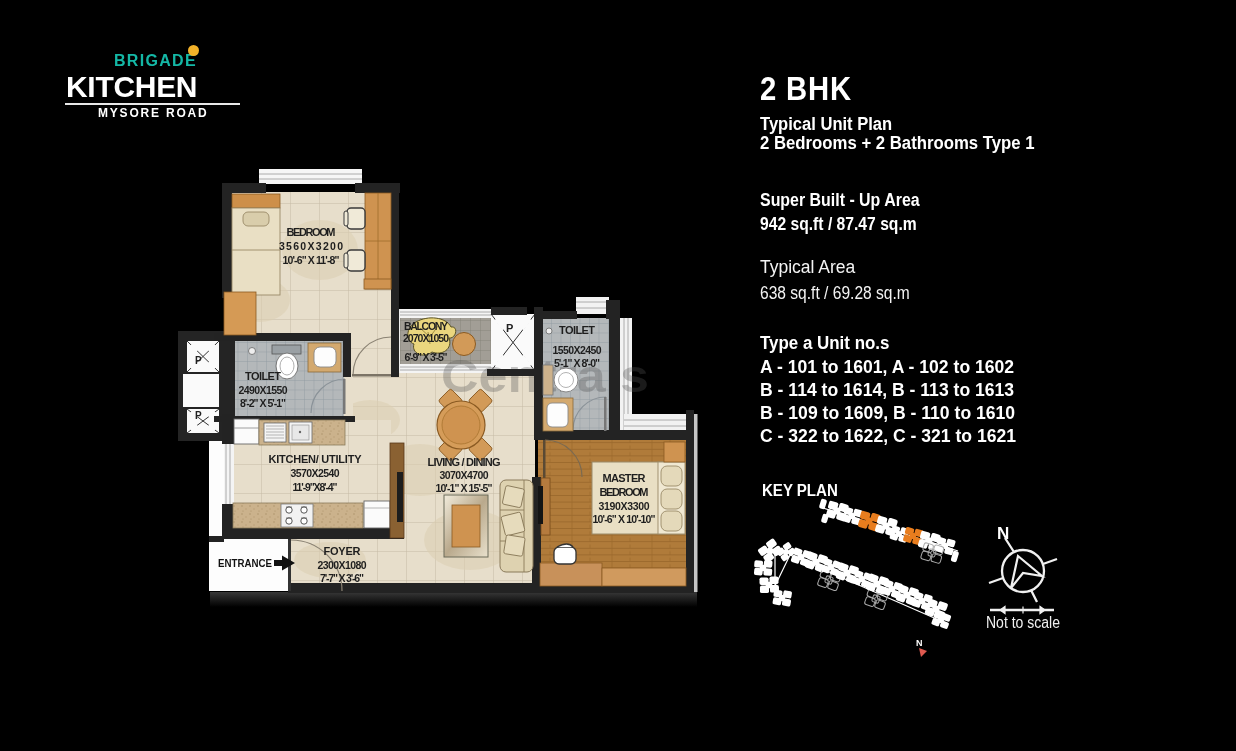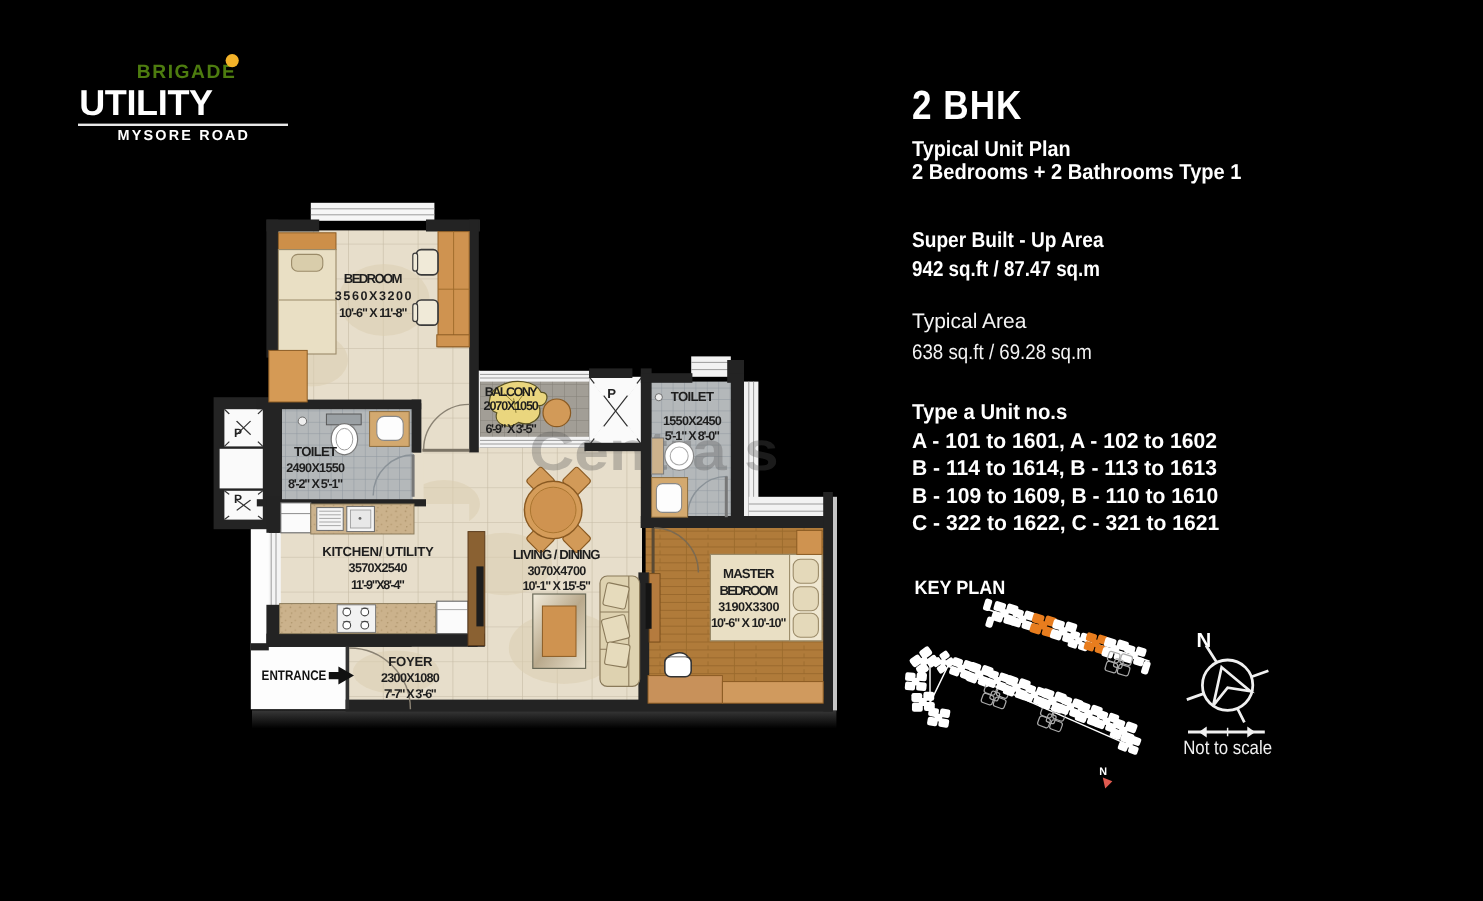--- a/index.html
+++ b/index.html
@@ -4,25 +4,25 @@
 <style>
   html,body{margin:0;padding:0;background:#000;width:1236px;height:751px;overflow:hidden;}
   body{font-family:"Liberation Sans",sans-serif;position:relative;}
   .abs{position:absolute;}
 </style>
 </head>
 <body>
 
 <div class="abs" style="left:0px;top:0px;width:310px;height:135px;">
 
-  <div class="abs" style="left:114px;top:53px;color:#4d7c0f;font-size:16px;font-weight:bold;letter-spacing:1.3px;line-height:1;">BRIGADE</div>
+  <div class="abs" style="left:114px;top:53px;color:#14b8a6;font-size:16px;font-weight:bold;letter-spacing:1.3px;line-height:1;">BRIGADE</div>
 
   <div class="abs" style="left:188px;top:45px;width:11px;height:11px;border-radius:50%;background:#f3b229;"></div>
 
-  <div class="abs" style="left:66px;top:72px;color:#fff;font-size:30px;font-weight:bold;letter-spacing:-0.3px;line-height:1;">UTILITY</div>
+  <div class="abs" style="left:66px;top:72px;color:#fff;font-size:30px;font-weight:bold;letter-spacing:-0.3px;line-height:1;">KITCHEN</div>
 
   <div class="abs" style="left:65px;top:103px;width:175px;height:1.5px;background:#e8e8e8;"></div>
 
   <div class="abs" style="left:98px;top:107px;color:#fff;font-size:12px;font-weight:bold;letter-spacing:1.8px;line-height:1;">MYSORE ROAD</div>
 </div>
 
 <div class="abs" style="left:760px;top:0px;width:476px;color:#fff;height:751px;">
 
   <div class="abs" style="left:0;top:70px;font-size:34px;font-weight:bold;letter-spacing:1px;line-height:1.1;transform:scaleX(0.86);transform-origin:0 0;">2 BHK</div>
 

